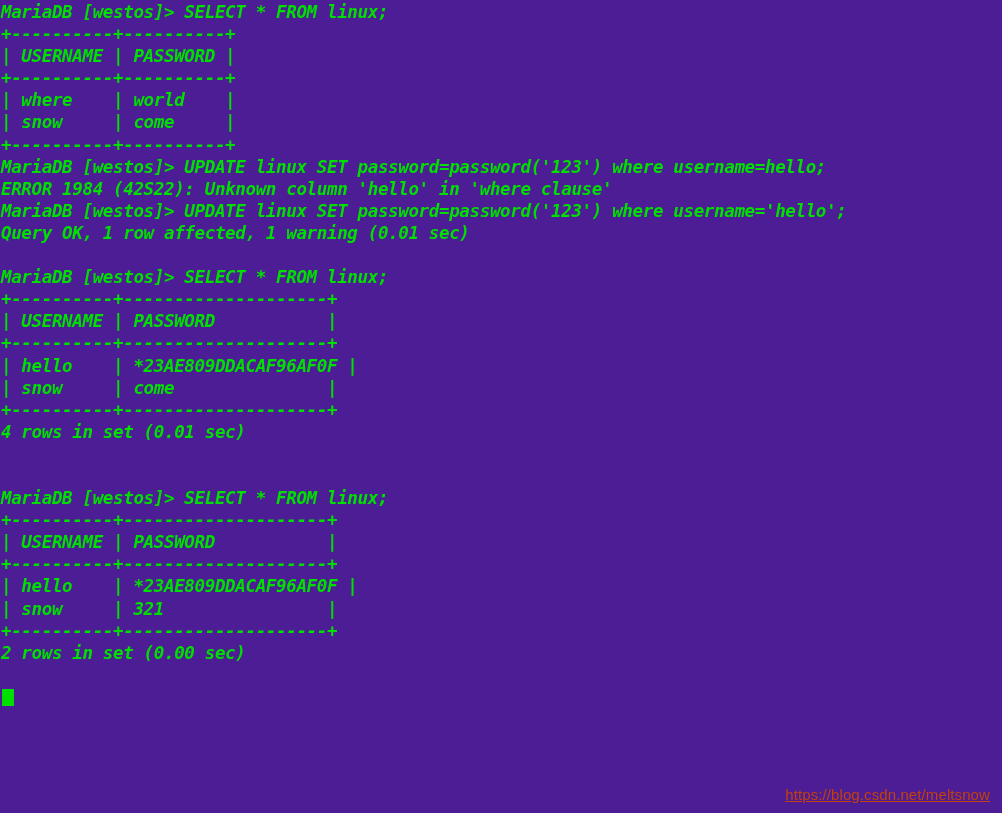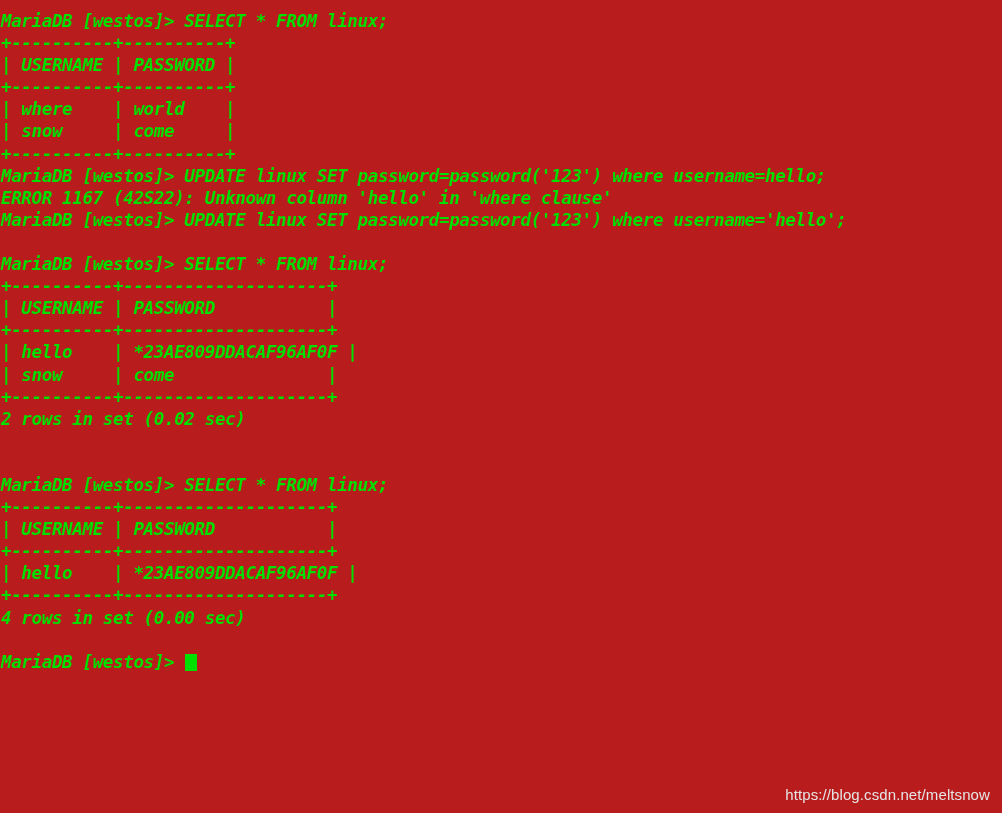--- a/index.html
+++ b/index.html
@@ -14,22 +14,22 @@
     overflow: hidden;
     position: relative;
     font-family: "DejaVu Sans Mono", "Liberation Mono", monospace;
   }
   #terminal {
     position: absolute;
     left: 0;
     top: 0;
     width: 1002px;
     height: 813px;
-    background: #b91c1c;
-    padding: 10px 0 0 0;
+    background: #4c1d95;
+    padding: 1px 0 0 0;
     box-sizing: border-box;
   }
   .line {
     display: block;
     height: 22.1px;
     line-height: 22.1px;
     white-space: pre;
     font-family: "DejaVu Sans Mono", "Liberation Mono", monospace;
     font-size: 17.5px;
     font-weight: bold;
@@ -50,56 +50,59 @@
     margin-left: 1px;
   }
   #watermark {
     position: absolute;
     right: 12px;
     bottom: 10px;
     font-family: "Liberation Sans", "DejaVu Sans", sans-serif;
     font-size: 15px;
     font-style: normal;
     font-weight: normal;
-    color: #e5e5e5;
+    color: #c2410c;
     letter-spacing: 0.1px;
     white-space: pre;
+    text-decoration: underline;
   }
 </style>
 </head>
 <body>
 
 <div id="terminal">
   <div id="terminal-output">
       <div class="line">MariaDB [westos]&gt; SELECT * FROM linux;</div>
       <div class="line">+----------+----------+</div>
       <div class="line">| USERNAME | PASSWORD |</div>
       <div class="line">+----------+----------+</div>
       <div class="line">| where    | world    |</div>
       <div class="line">| snow     | come     |</div>
       <div class="line">+----------+----------+</div>
       <div class="line">MariaDB [westos]&gt; UPDATE linux SET password=password('123') where username=hello;</div>
-      <div class="line">ERROR 1167 (42S22): Unknown column 'hello' in 'where clause'</div>
+      <div class="line">ERROR 1984 (42S22): Unknown column 'hello' in 'where clause'</div>
       <div class="line">MariaDB [westos]&gt; UPDATE linux SET password=password('123') where username='hello';</div>
+      <div class="line">Query OK, 1 row affected, 1 warning (0.01 sec)</div>
       <div class="line blank"></div>
       <div class="line">MariaDB [westos]&gt; SELECT * FROM linux;</div>
       <div class="line">+----------+--------------------+</div>
       <div class="line">| USERNAME | PASSWORD           |</div>
       <div class="line">+----------+--------------------+</div>
       <div class="line">| hello    | *23AE809DDACAF96AF0F |</div>
       <div class="line">| snow     | come               |</div>
       <div class="line">+----------+--------------------+</div>
-      <div class="line">2 rows in set (0.02 sec)</div>
+      <div class="line">4 rows in set (0.01 sec)</div>
       <div class="line blank"></div>
       <div class="line blank"></div>
       <div class="line">MariaDB [westos]&gt; SELECT * FROM linux;</div>
       <div class="line">+----------+--------------------+</div>
       <div class="line">| USERNAME | PASSWORD           |</div>
       <div class="line">+----------+--------------------+</div>
       <div class="line">| hello    | *23AE809DDACAF96AF0F |</div>
+      <div class="line">| snow     | 321                |</div>
       <div class="line">+----------+--------------------+</div>
-      <div class="line">4 rows in set (0.00 sec)</div>
+      <div class="line">2 rows in set (0.00 sec)</div>
       <div class="line blank"></div>
     </div>
-  <div class="line"><span>MariaDB [westos]&gt; </span><span class="cursor"></span></div>
+  <div class="line"><span class="cursor"></span></div>
 </div>
 
 <div id="watermark">https://blog.csdn.net/meltsnow</div>
 
 </body></html>

